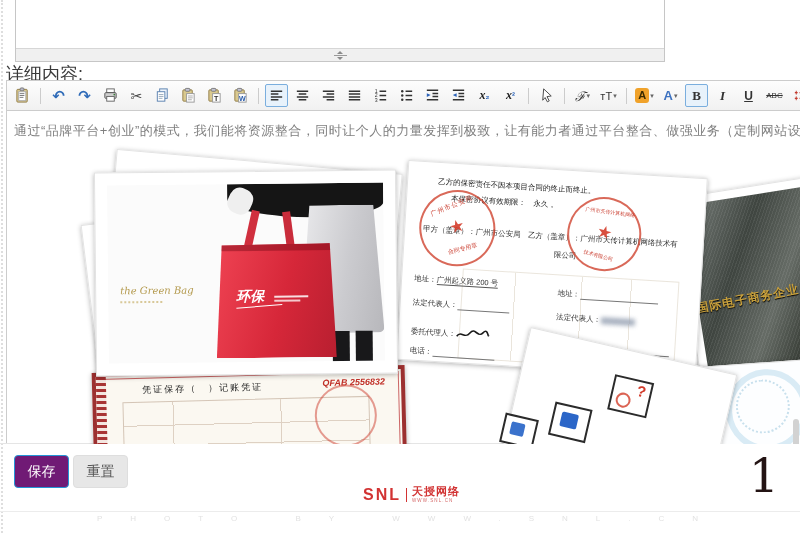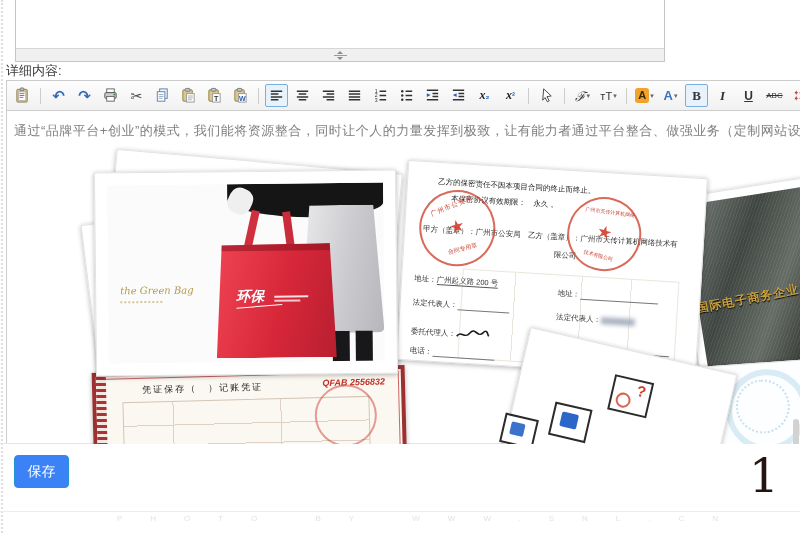--- a/index.html
+++ b/index.html
@@ -13,21 +13,21 @@
   
   .top-field{position:absolute;left:15px;top:-36px;width:650px;height:98px;
              border:1px solid #c6c6c6;background:#fff;box-sizing:border-box;}
   .top-field-bar{position:absolute;left:0;right:0;bottom:0;height:12px;background:#f0f0f0;
                  border-top:1px solid #d6d6d6;display:flex;align-items:center;justify-content:center;}
   .resize-handle{display:flex;flex-direction:column;align-items:center;gap:1px;cursor:row-resize;}
   .resize-handle .tri-up{width:0;height:0;border-left:3px solid transparent;border-right:3px solid transparent;border-bottom:3px solid #8a8a8a;}
   .resize-handle .tri-dn{width:0;height:0;border-left:3px solid transparent;border-right:3px solid transparent;border-top:3px solid #8a8a8a;}
   .resize-handle .bar{width:13px;height:1px;background:#9a9a9a;}
 
-  .field-label{position:absolute;left:6px;top:62px;font-size:13px;color:#3a3a3a;}
+  .field-label{position:absolute;left:6px;top:62px;font-size:18px;color:#3a3a3a;}
 
   
   .editor{position:absolute;left:6px;top:80px;width:794px;height:363px;border:1px solid #ccc;
           border-right:0;border-bottom:0;box-sizing:border-box;background:#fff;}
   .toolbar{height:29px;background:linear-gradient(#fdfdfd,#f1f1f1);border-bottom:1px solid #ccc;
            display:flex;align-items:center;padding:0 4px;gap:3px;overflow:hidden;}
   .tb-btn{min-width:21px;height:21px;display:flex;align-items:center;justify-content:center;
           border:1px solid transparent;border-radius:2px;cursor:pointer;flex:0 0 auto;}
   .tb-btn.active{border-color:#7aaede;background:#e8f2fb;}
   .tb-btn svg{width:17px;height:17px;display:block;}
@@ -136,34 +136,34 @@
               border:6px solid rgba(150,200,225,.35);}
   .cert .ring2{position:absolute;left:38px;top:16px;width:50px;height:50px;border-radius:50%;
                border:2px dotted rgba(120,180,210,.4);}
 
   .scroll-thumb{left:786px;top:308px;width:6px;height:28px;background:#d2d2d2;border-radius:3px;z-index:6;}
 
   
   .divider1{position:absolute;left:0;right:0;top:443px;height:1px;background:#e5e5e5;}
   .btn{position:absolute;top:455px;height:33px;width:55px;border-radius:4px;font-size:14px;
        display:flex;align-items:center;justify-content:center;cursor:pointer;box-sizing:border-box;}
-  .btn-save{left:14px;background:#3b82f6;color:#fff;border:1px solid #2494d6;}
+  .btn-save{left:14px;background:#701a75;color:#fff;border:1px solid #2494d6;}
   .btn-reset{left:73px;background:#e7e7e7;color:#555;border:1px solid #dedede;}
 
   .logo{position:absolute;left:363px;top:486px;display:flex;align-items:center;gap:5px;}
   .logo-snl{font-size:16px;font-weight:bold;color:#D23333;letter-spacing:2px;line-height:1;}
   .logo-bar{width:1px;height:14px;background:#D23333;}
   .logo-right{display:flex;flex-direction:column;line-height:1;}
   .logo-cn{font-size:11px;font-weight:bold;color:#D23333;letter-spacing:1px;}
   .logo-url{font-size:6px;color:#d66a6a;letter-spacing:1.5px;transform:scale(.75);transform-origin:left top;margin-top:1px;}
 
   .page-number{position:absolute;left:744px;top:452px;width:40px;text-align:center;
                font-family:"DejaVu Serif",serif;font-size:47px;color:#241414;line-height:1;}
   .divider2{position:absolute;left:0;right:0;top:511px;height:1px;background:#ececec;}
-  .watermark{position:absolute;left:97px;top:514px;font-size:8px;color:#e2e2e2;letter-spacing:28px;white-space:nowrap;margin-left:20px;}
+  .watermark{position:absolute;left:97px;top:514px;font-size:8px;color:#e2e2e2;letter-spacing:28px;white-space:nowrap;}
 </style>
 </head>
 <body>
 
 <div class="page">
   <div class="page-edge"></div>
 
   <div class="top-field">
     <div class="top-field-bar">
       <div class="resize-handle">
@@ -438,18 +438,27 @@
         <div class="ring"></div>
         <div class="ring2"></div>
       </div>
 
       <div class="scroll-thumb abs"></div>
     </div>
   </div>
 
   <div class="divider1"></div>
   <div class="btn btn-save">保存</div>
-
+  <div class="btn btn-reset">重置</div>
+
+  <div class="logo">
+    <div class="logo-snl">SNL</div>
+    <div class="logo-bar"></div>
+    <div class="logo-right">
+      <div class="logo-cn">天授网络</div>
+      <div class="logo-url">WWW.SNL.CN</div>
+    </div>
+  </div>
 
   <div class="page-number">1</div>
   <div class="divider2"></div>
   <div class="watermark">PHOTO BY WWW.SNL.CN</div>
 </div>
 
 </body></html>

